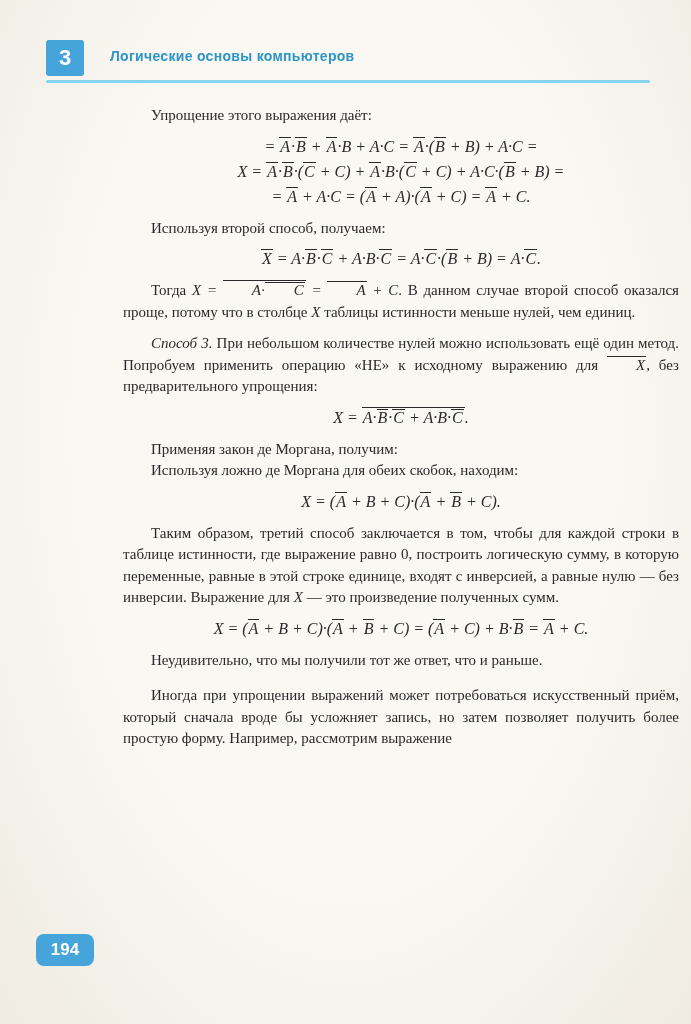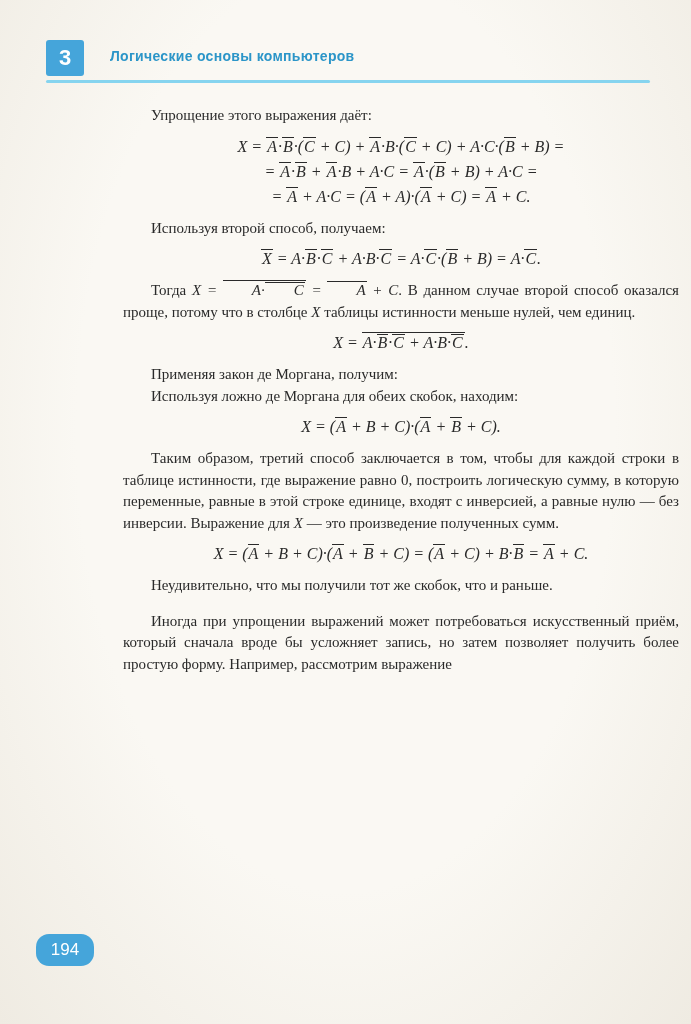--- a/index.html
+++ b/index.html
@@ -53,67 +53,68 @@
     display: inline-block;
     border-top: 1.5px solid #2a2a2a;
     padding: 1px 1px 0 1px;
     line-height: 1.05;
   }
   .ov .ov { border-top-width: 1.3px; padding-top: 0; }
   .math { font-style: italic; white-space: nowrap; }
   .page-number {
     position: absolute; left: 36px; top: 934px;
     width: 58px; height: 32px;
-    background: #45a5da; border-radius: 13px;
+    background: #45a5da; border-radius: 8px;
     color: #ffffff;
     font-family: "Liberation Sans", sans-serif;
-    font-weight: normal; font-size: 17px;
+    font-weight: bold; font-size: 17px;
     display: flex; align-items: center; justify-content: center;
   }
 </style>
 </head>
 <body>
 
 <div class="page">
 
   <div class="chapter-tab">3</div>
   <h1 class="chapter-title">Логические основы компьютеров</h1>
   <div class="title-rule"></div>
 
   <main class="content">
     <p>Упрощение этого выражения даёт:</p>
     <div class="formula">
+        <div class="fline">= <span class="ov">A</span>·<span class="ov">B</span> + <span class="ov">A</span>·B + A·C = <span class="ov">A</span>·(<span class="ov">B</span> + B) + A·C =</div>
         <div class="fline">X = <span class="ov">A</span>·<span class="ov">B</span>·(<span class="ov">C</span> + C) + <span class="ov">A</span>·B·(<span class="ov">C</span> + C) + A·C·(<span class="ov">B</span> + B) =</div>
-        <div class="fline">= <span class="ov">A</span>·<span class="ov">B</span> + <span class="ov">A</span>·B + A·C = <span class="ov">A</span>·(<span class="ov">B</span> + B) + A·C =</div>
         <div class="fline">= <span class="ov">A</span> + A·C = (<span class="ov">A</span> + A)·(<span class="ov">A</span> + C) = <span class="ov">A</span> + C.</div>
       </div>
 
     <p>Используя второй способ, получаем:</p>
     <div class="formula">
         <div class="fline"><span class="ov">X</span> = A·<span class="ov">B</span>·<span class="ov">C</span> + A·B·<span class="ov">C</span> = A·<span class="ov">C</span>·(<span class="ov">B</span> + B) = A·<span class="ov">C</span>.</div>
       </div>
 
     <p>Тогда <span class="math">X = <span class="ov">A·<span class="ov">C</span></span> = <span class="ov">A</span> + C</span>. В данном случае второй способ оказался проще, потому что в столбце <span class="math">X</span> таблицы истинности меньше нулей, чем единиц.</p>
 
+    <p class="space-before"><i>Способ 3.</i> При небольшом количестве нулей можно использовать ещё один метод. Попробуем применить операцию «НЕ» к исходному выражению для <span class="math"><span class="ov">X</span></span>, без предварительного упрощения:</p>
     <div class="formula">
         <div class="fline">X = <span class="ov">A·<span class="ov">B</span>·<span class="ov">C</span> + A·B·<span class="ov">C</span></span>.</div>
       </div>
 
     <p>Применяя закон де Моргана, получим:</p>
 
     <p>Используя ложно де Моргана для обеих скобок, находим:</p>
     <div class="formula">
         <div class="fline">X = (<span class="ov">A</span> + B + C)·(<span class="ov">A</span> + <span class="ov">B</span> + C).</div>
       </div>
 
     <p>Таким образом, третий способ заключается в том, чтобы для каждой строки в таблице истинности, где выражение равно 0, построить логическую сумму, в которую переменные, равные в этой строке единице, входят с инверсией, а равные нулю — без инверсии. Выражение для <span class="math">X</span> — это произведение полученных сумм.</p>
     <div class="formula">
         <div class="fline">X = (<span class="ov">A</span> + B + C)·(<span class="ov">A</span> + <span class="ov">B</span> + C) = (<span class="ov">A</span> + C) + B·<span class="ov">B</span> = <span class="ov">A</span> + C.</div>
       </div>
 
-    <p>Неудивительно, что мы получили тот же скобок, что и раньше.</p>
+    <p>Неудивительно, что мы получили тот же ответ, что и раньше.</p>
 
     <p class="space-before-lg">Иногда при упрощении выражений может потребоваться искусственный приём, который сначала вроде бы усложняет запись, но затем позволяет получить более простую форму. Например, рассмотрим выражение</p>
   </main>
 
   <div class="page-number">194</div>
 
 </div>
 
 </body></html>

